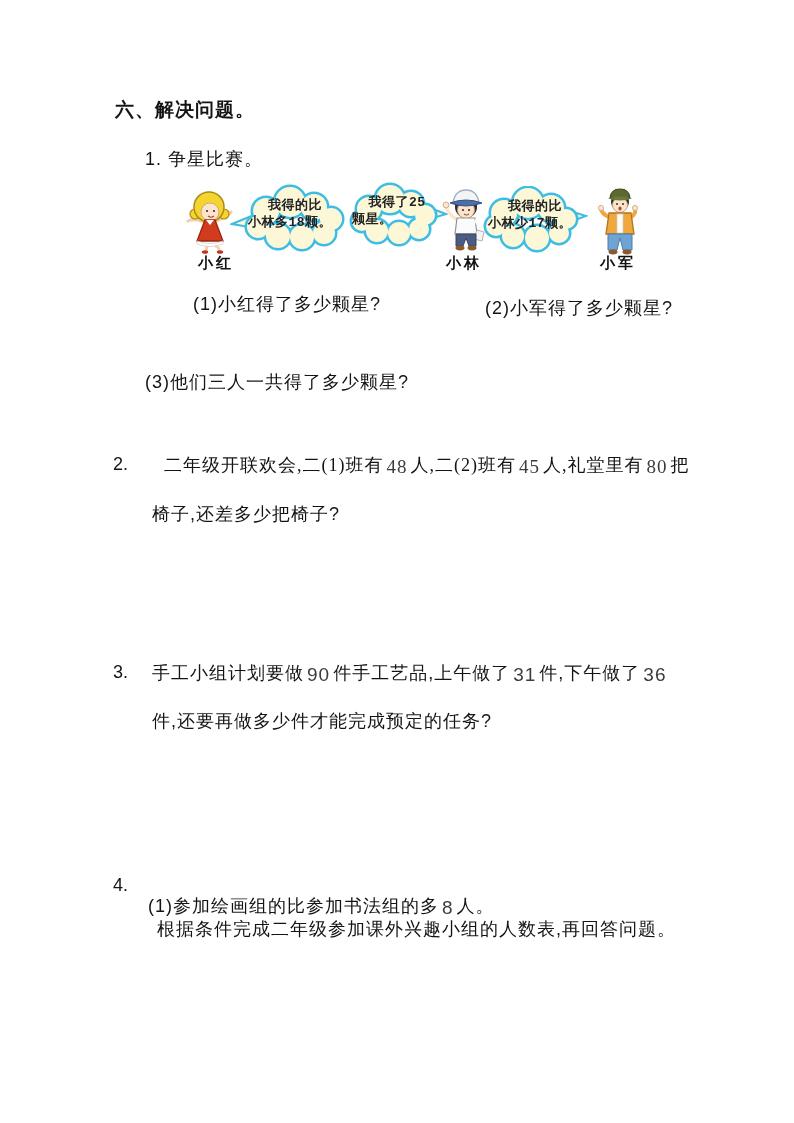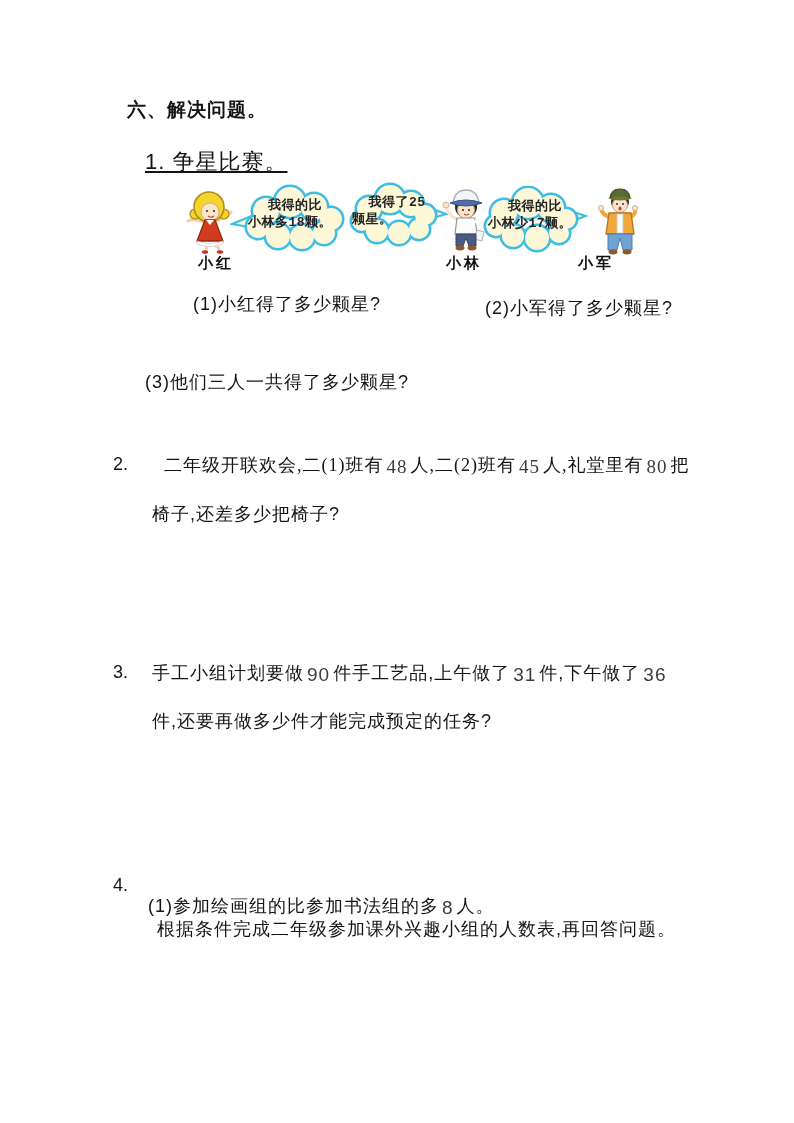--- a/index.html
+++ b/index.html
@@ -2,21 +2,21 @@
 <html><head>
 <meta charset="utf-8">
 <style>
   html,body{margin:0;padding:0;background:#e8e8e8;}
   .page{
     position:relative;width:794px;height:1123px;background:#ffffff;margin:0 auto;
     font-family:"Liberation Sans",sans-serif;color:#141414;overflow:hidden;
   }
   .abs{position:absolute;}
   .section-title{font-size:19px;font-weight:bold;letter-spacing:1px;}
-  .prob-title{font-size:22px;letter-spacing:1px;text-decoration:underline;}
+  .prob-title{font-size:18px;letter-spacing:1px;}
   .body-line{font-size:18px;letter-spacing:1px;white-space:nowrap;}
   .marker{font-size:18px;}
   .num{
     font-size:19px;font-weight:400;color:#3c3c3c;letter-spacing:1px;
     position:relative;top:2px;padding:0 3px;
   }
   .question{font-size:18px;letter-spacing:1px;white-space:nowrap;}
   
   .illu{position:absolute;left:178px;top:182px;width:492px;height:96px;}
   .char{position:absolute;}
@@ -28,21 +28,21 @@
     font-size:13px;line-height:17px;font-weight:bold;color:#222;letter-spacing:0.5px;
     text-align:left;white-space:nowrap;
   }
   .bubble-text .bl1{text-align:center;}
 </style>
 </head>
 <body>
 
 <div class="page">
 
-  <div class="abs section-title" style="left:115px;top:97px;margin-left:12px;">六、解决问题。</div>
+  <div class="abs section-title" style="left:115px;top:97px;">六、解决问题。</div>
 
   <div class="abs prob-title" style="left:145px;top:147px;">1. 争星比赛。</div>
 
   <div class="illu">
 
     <svg class="char" style="left:2px;top:6px;" width="62" height="66" viewBox="0 0 62 66">
       <path d="M24,34 Q13,30 8,33" stroke="#f3cfae" stroke-width="3.2" fill="none" stroke-linecap="round"></path>
       <path d="M36,33 Q46,29 51,24" stroke="#f3cfae" stroke-width="3.2" fill="none" stroke-linecap="round"></path>
       <circle cx="15" cy="26" r="5" fill="#f4d52e" stroke="#b08a17" stroke-width="1.2"></circle>
       <circle cx="44" cy="26" r="5" fill="#f4d52e" stroke="#b08a17" stroke-width="1.2"></circle>
@@ -182,21 +182,21 @@
       <path d="M14,12.5 Q26,8.5 38,12.5 Q26,16.5 14,12.5 Z" fill="#6b7a3a"></path>
       <circle cx="23" cy="18" r="1" fill="#333"></circle>
         <circle cx="29" cy="18" r="1" fill="#333"></circle>
       <ellipse cx="26" cy="22.5" rx="1.6" ry="2" fill="#b04a30"></ellipse>
       <path d="M15,27 L37,27 L40,48 L12,48 Z" fill="#f0a73e" stroke="#b5731a" stroke-width="1.3"></path>
       <rect x="23" y="28" width="6" height="19" fill="#fdfdf5" stroke="#cccccc" stroke-width="0.8"></rect>
       <path d="M14,48 L38,48 L38,64 L29,64 L26,52 L23,64 L14,64 Z" fill="#6fa3d4" stroke="#4a7fb0" stroke-width="1"></path>
       <ellipse cx="19" cy="66" rx="4.5" ry="2.4" fill="#8a5a2e"></ellipse>
       <ellipse cx="33" cy="66" rx="4.5" ry="2.4" fill="#8a5a2e"></ellipse>
     </svg>
-    <div class="char-label" style="left:400px;top:72px;">小军</div>
+    <div class="char-label" style="left:422px;top:72px;">小军</div>
   </div>
 
   <div class="abs question" style="left:145px;top:292px;margin-left:48px;">(1)小红得了多少颗星?</div>
   <div class="abs question" style="left:485px;top:296px;">(2)小军得了多少颗星?</div>
   <div class="abs question" style="left:145px;top:370px;">(3)他们三人一共得了多少颗星?</div>
 
   <div class="abs marker" style="left:113px;top:454px;">2.</div>
   <div class="abs body-line" style="left:164px;top:453px;font-family:Liberation Serif, serif;"><span>二年级开联欢会,二(1)班有</span><span class="num">48</span><span>人,二(2)班有</span><span class="num">45</span><span>人,礼堂里有</span><span class="num">80</span><span>把</span></div>
   <div class="abs body-line" style="left:152px;top:502px;">椅子,还差多少把椅子?</div>
 

